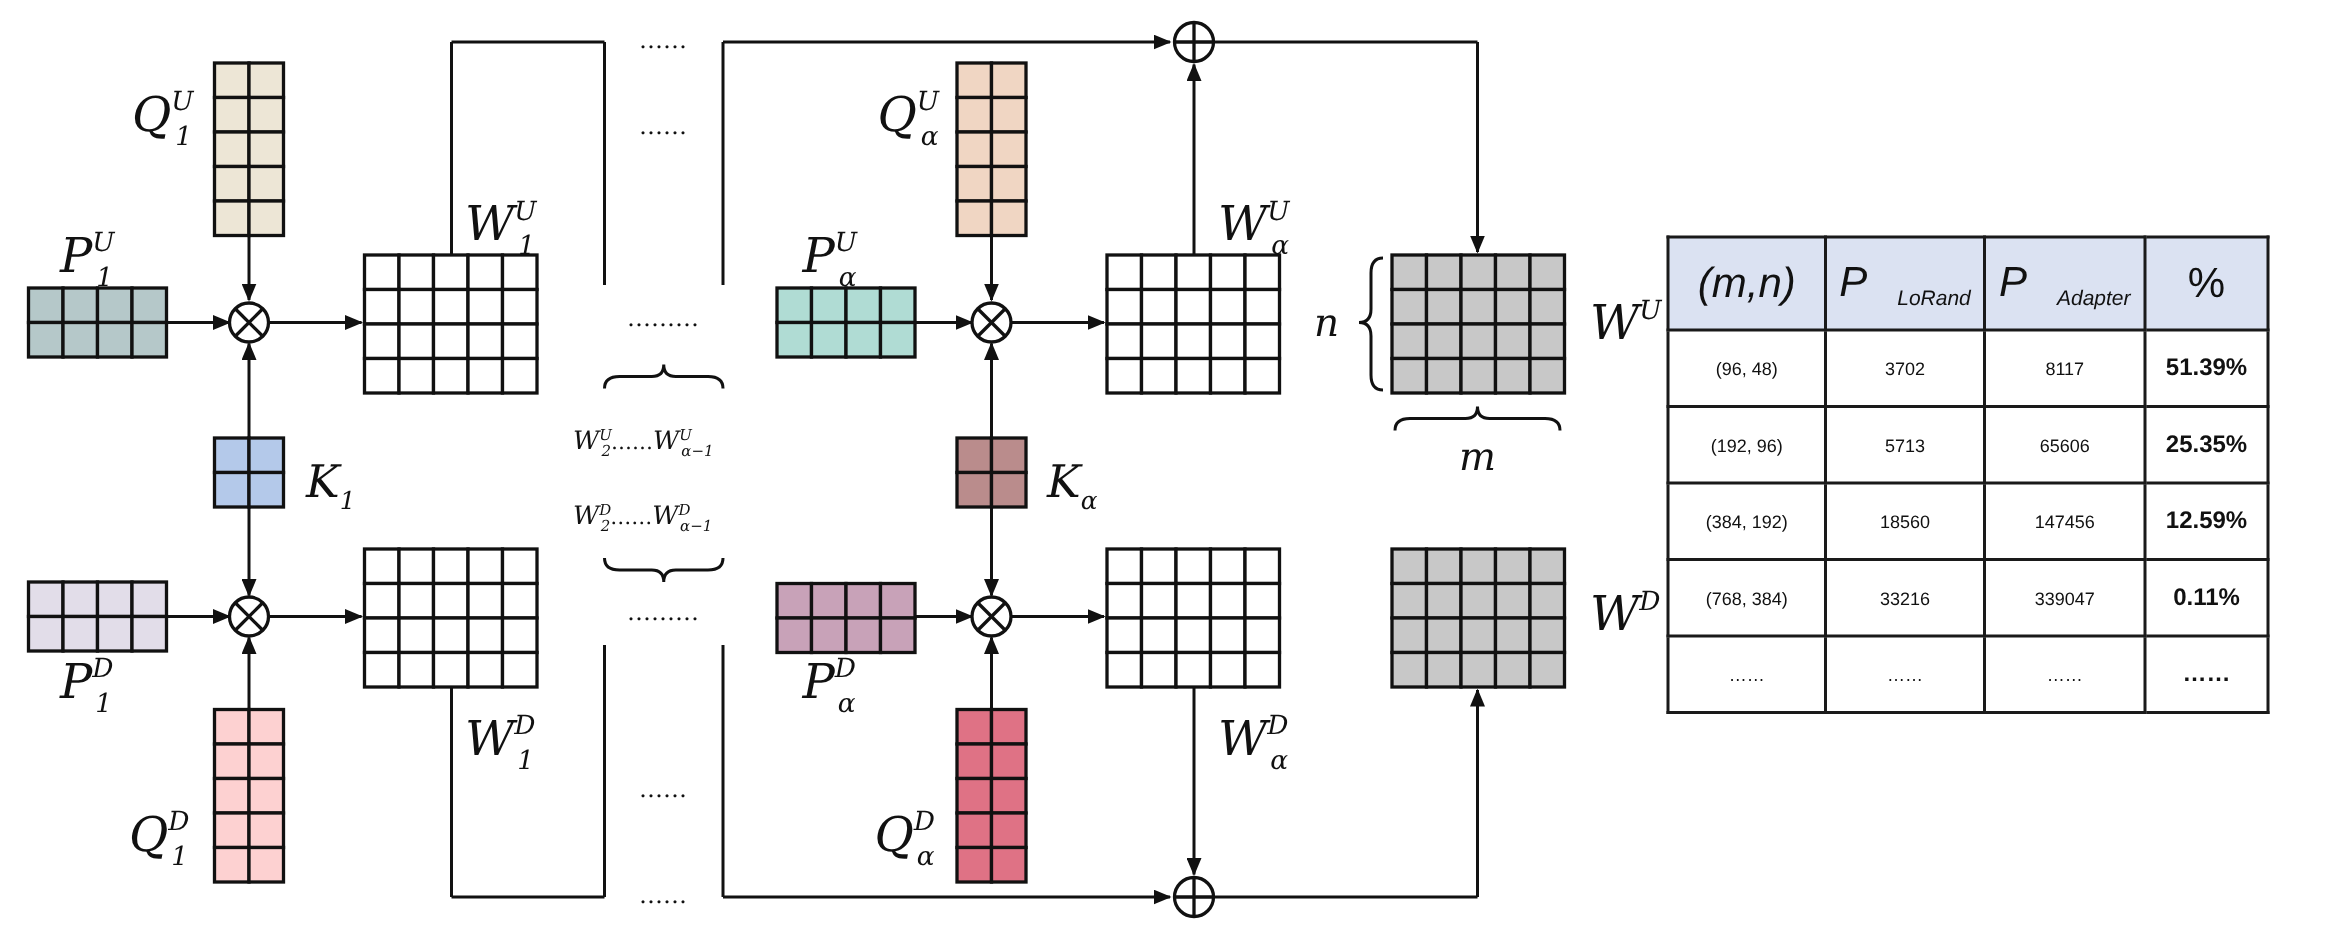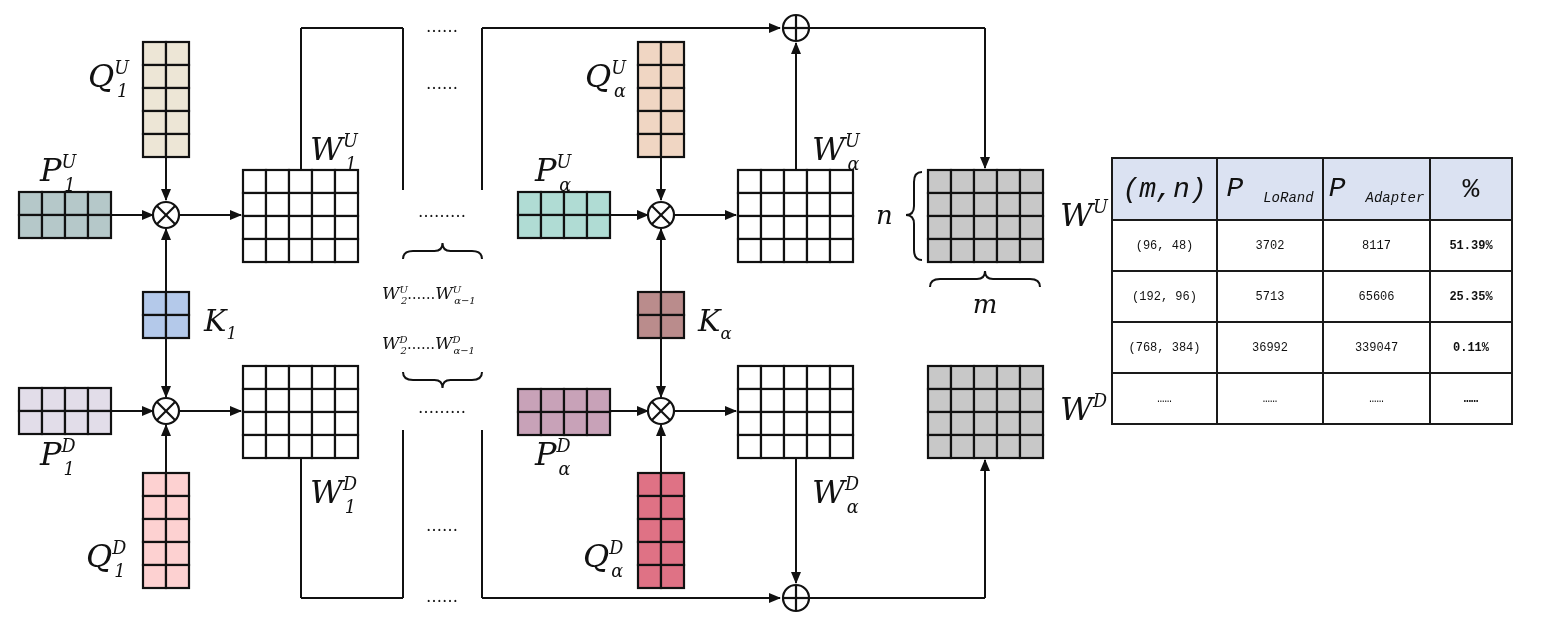--- a/index.html
+++ b/index.html
@@ -1,25 +1,25 @@
 <!DOCTYPE html>
 <html><head>
 <meta charset="utf-8">
 <style>
   html, body { margin: 0; padding: 0; background: #ffffff; }
   body { width: 1557px; height: 630px; position: relative; overflow: hidden; font-family: "DejaVu Serif", serif; }
   #diagram { position: absolute; left: 0; top: 0; }
   .lbl { font-family: "DejaVu Serif", serif; font-style: italic; fill: #111; }
   .sub { font-family: "DejaVu Serif", serif; font-style: italic; fill: #111; }
   .dots { font-family: "DejaVu Serif", serif; fill: #111; }
-  table.cmp { position: absolute; left: 1111px; top: 157px; border-collapse: collapse; font-family: Liberation Mono, monospace; }
+  table.cmp { position: absolute; left: 1111px; top: 157px; border-collapse: collapse; font-family: Liberation Sans, sans-serif; }
   table.cmp th, table.cmp td { border: 2px solid #1a1a1a; text-align: center; color: #111; padding: 0; }
   table.cmp th { background: #dbe2f2; height: 60px; font-weight: normal; font-size: 28px; }
   table.cmp td { background: #ffffff; height: 49px; font-size: 12px; }
-  table.cmp td.pct { font-weight: bold; font-size: 12px; }
+  table.cmp td.pct { font-weight: bold; font-size: 16px; }
   .c1 { width: 103px; } .c2 { width: 104px; } .c3 { width: 105px; } .c4 { width: 80px; }
   .hdr-it { font-style: italic; }
   .hdr-sub { font-style: italic; font-size: 14px; vertical-align: -6px; margin-left: 20px; }
 </style>
 </head>
 <body>
 
 <svg id="diagram" width="1557" height="630" viewBox="0 0 1557 630">
   <defs>
     <marker id="arr" markerWidth="12" markerHeight="10" refX="11" refY="5" orient="auto" markerUnits="userSpaceOnUse">
@@ -376,22 +376,28 @@
         <td>8117</td>
         <td class="pct">51.39%</td>
       </tr>
       <tr>
         <td>(192, 96)</td>
         <td>5713</td>
         <td>65606</td>
         <td class="pct">25.35%</td>
       </tr>
       <tr>
+        <td>(384, 192)</td>
+        <td>18560</td>
+        <td>147456</td>
+        <td class="pct">12.59%</td>
+      </tr>
+      <tr>
         <td>(768, 384)</td>
-        <td>36992</td>
+        <td>33216</td>
         <td>339047</td>
         <td class="pct">0.11%</td>
       </tr>
       <tr>
         <td>……</td>
         <td>……</td>
         <td>……</td>
         <td class="pct">……</td>
       </tr>
     </tbody>

